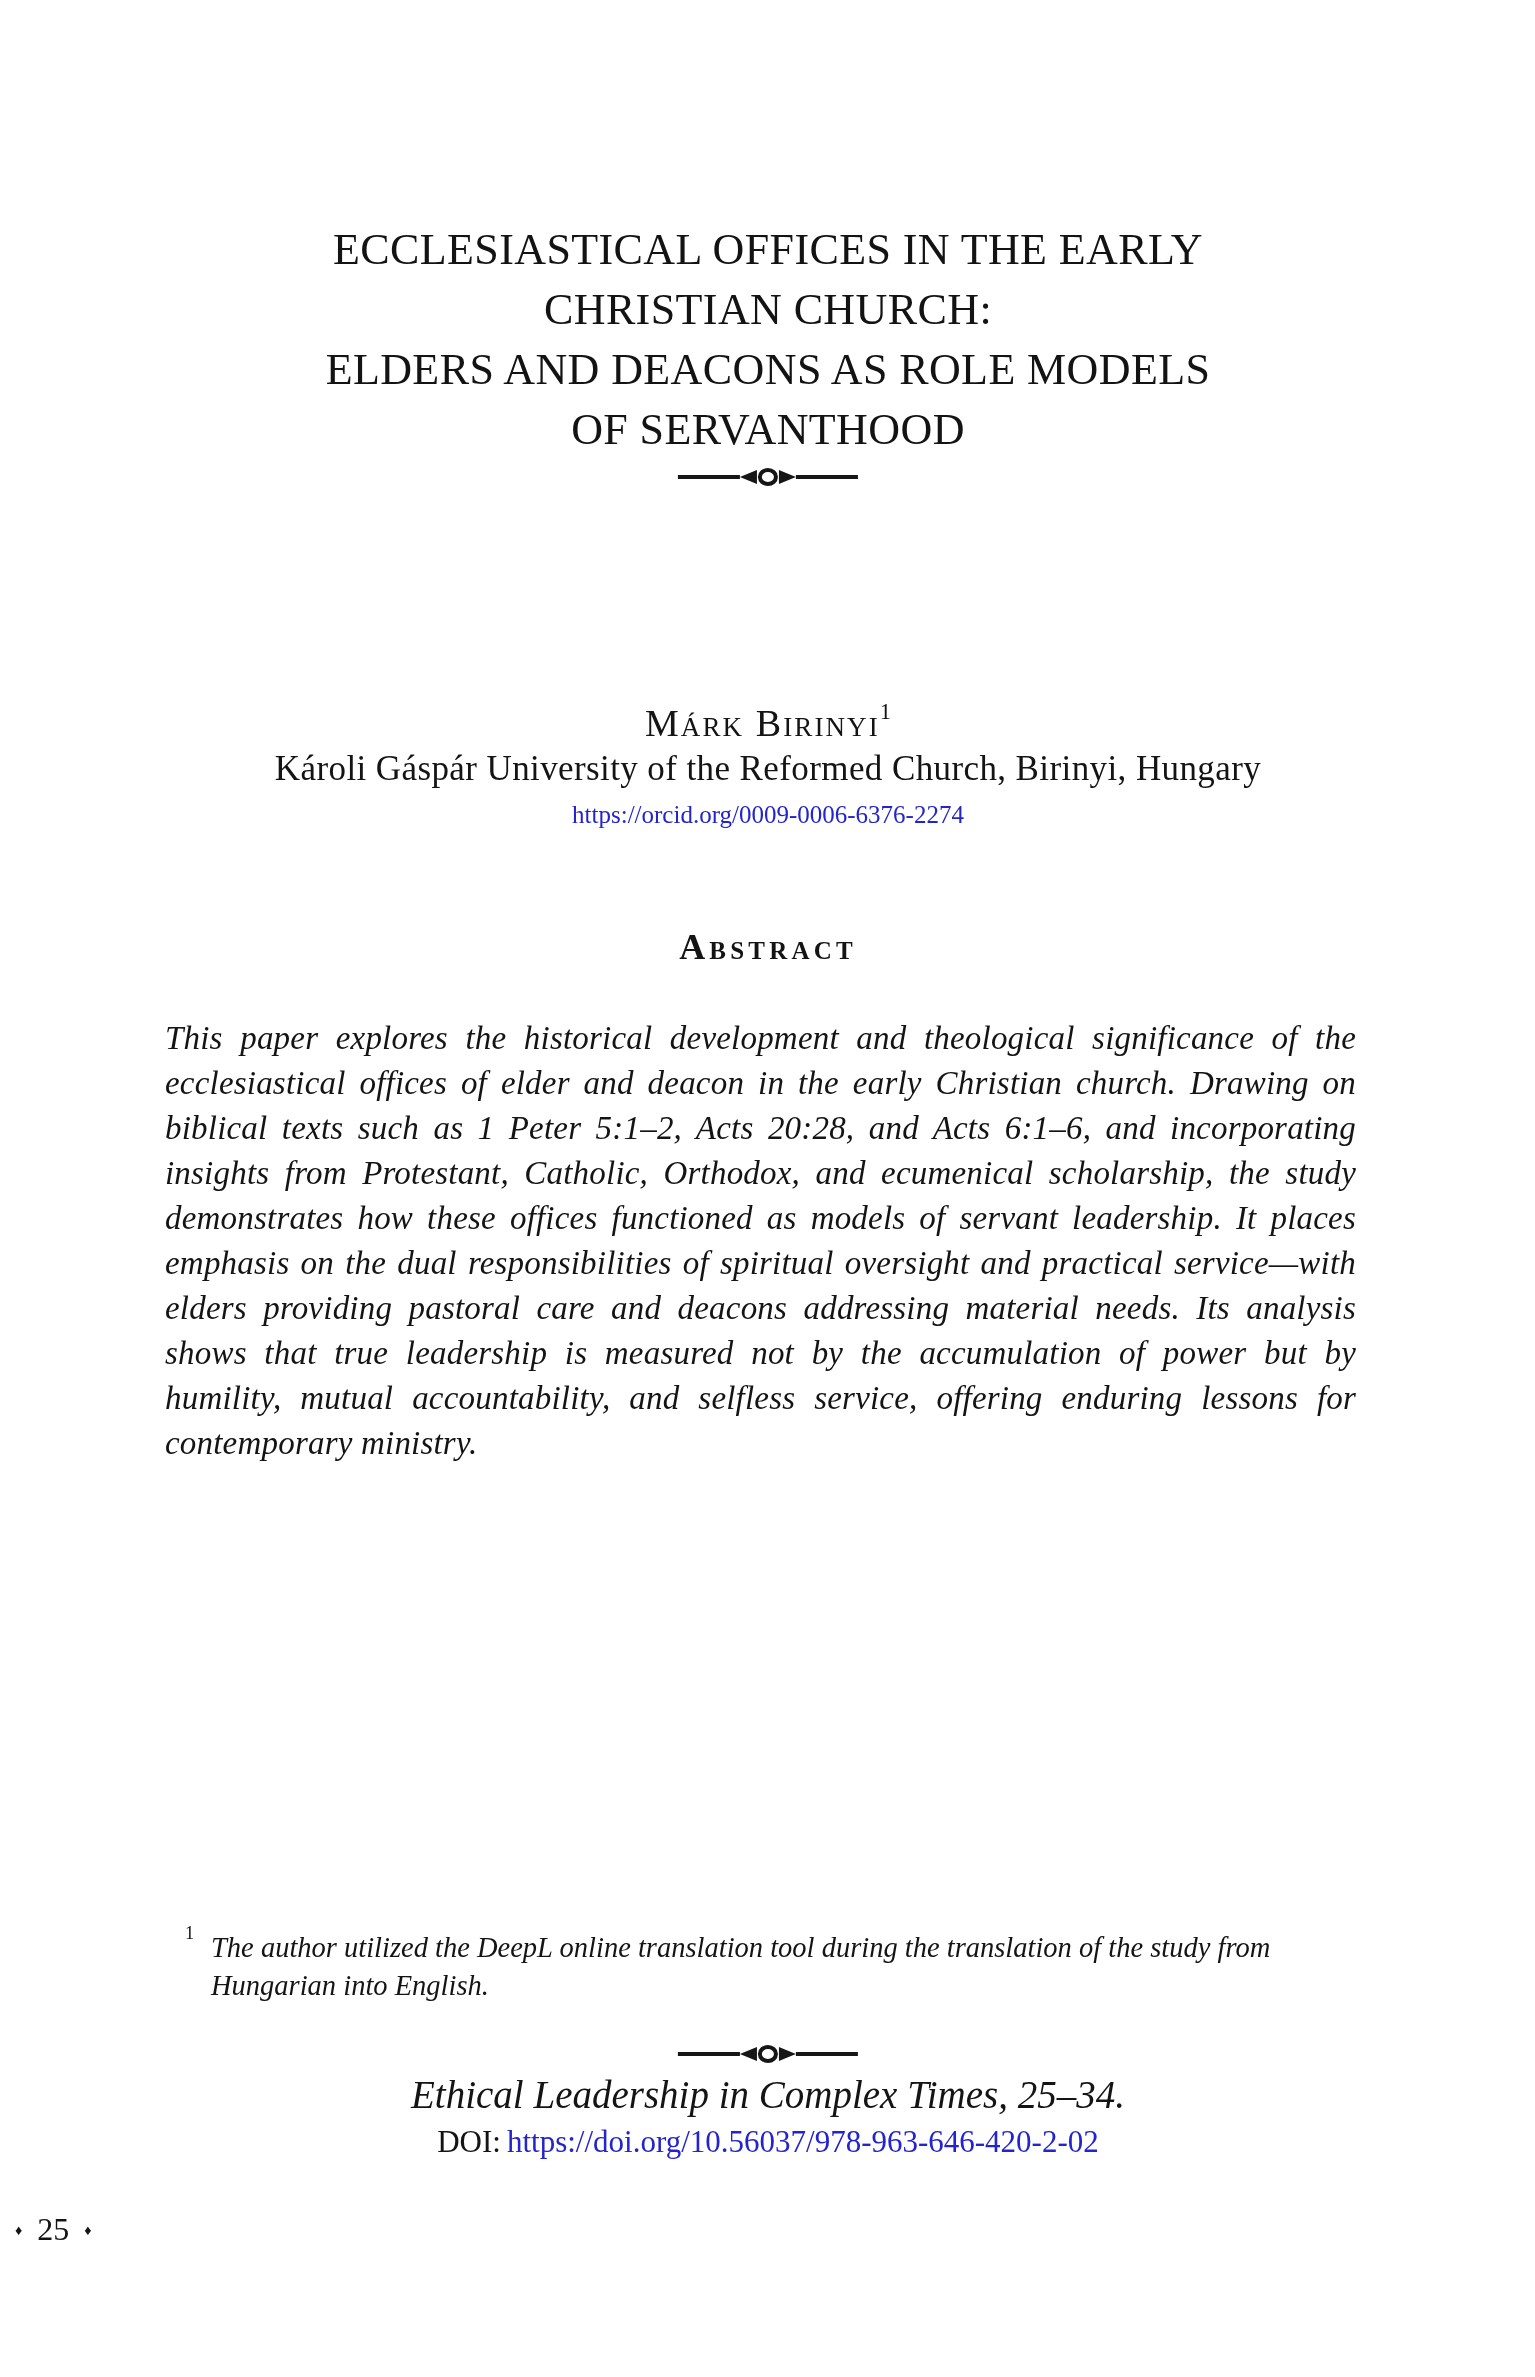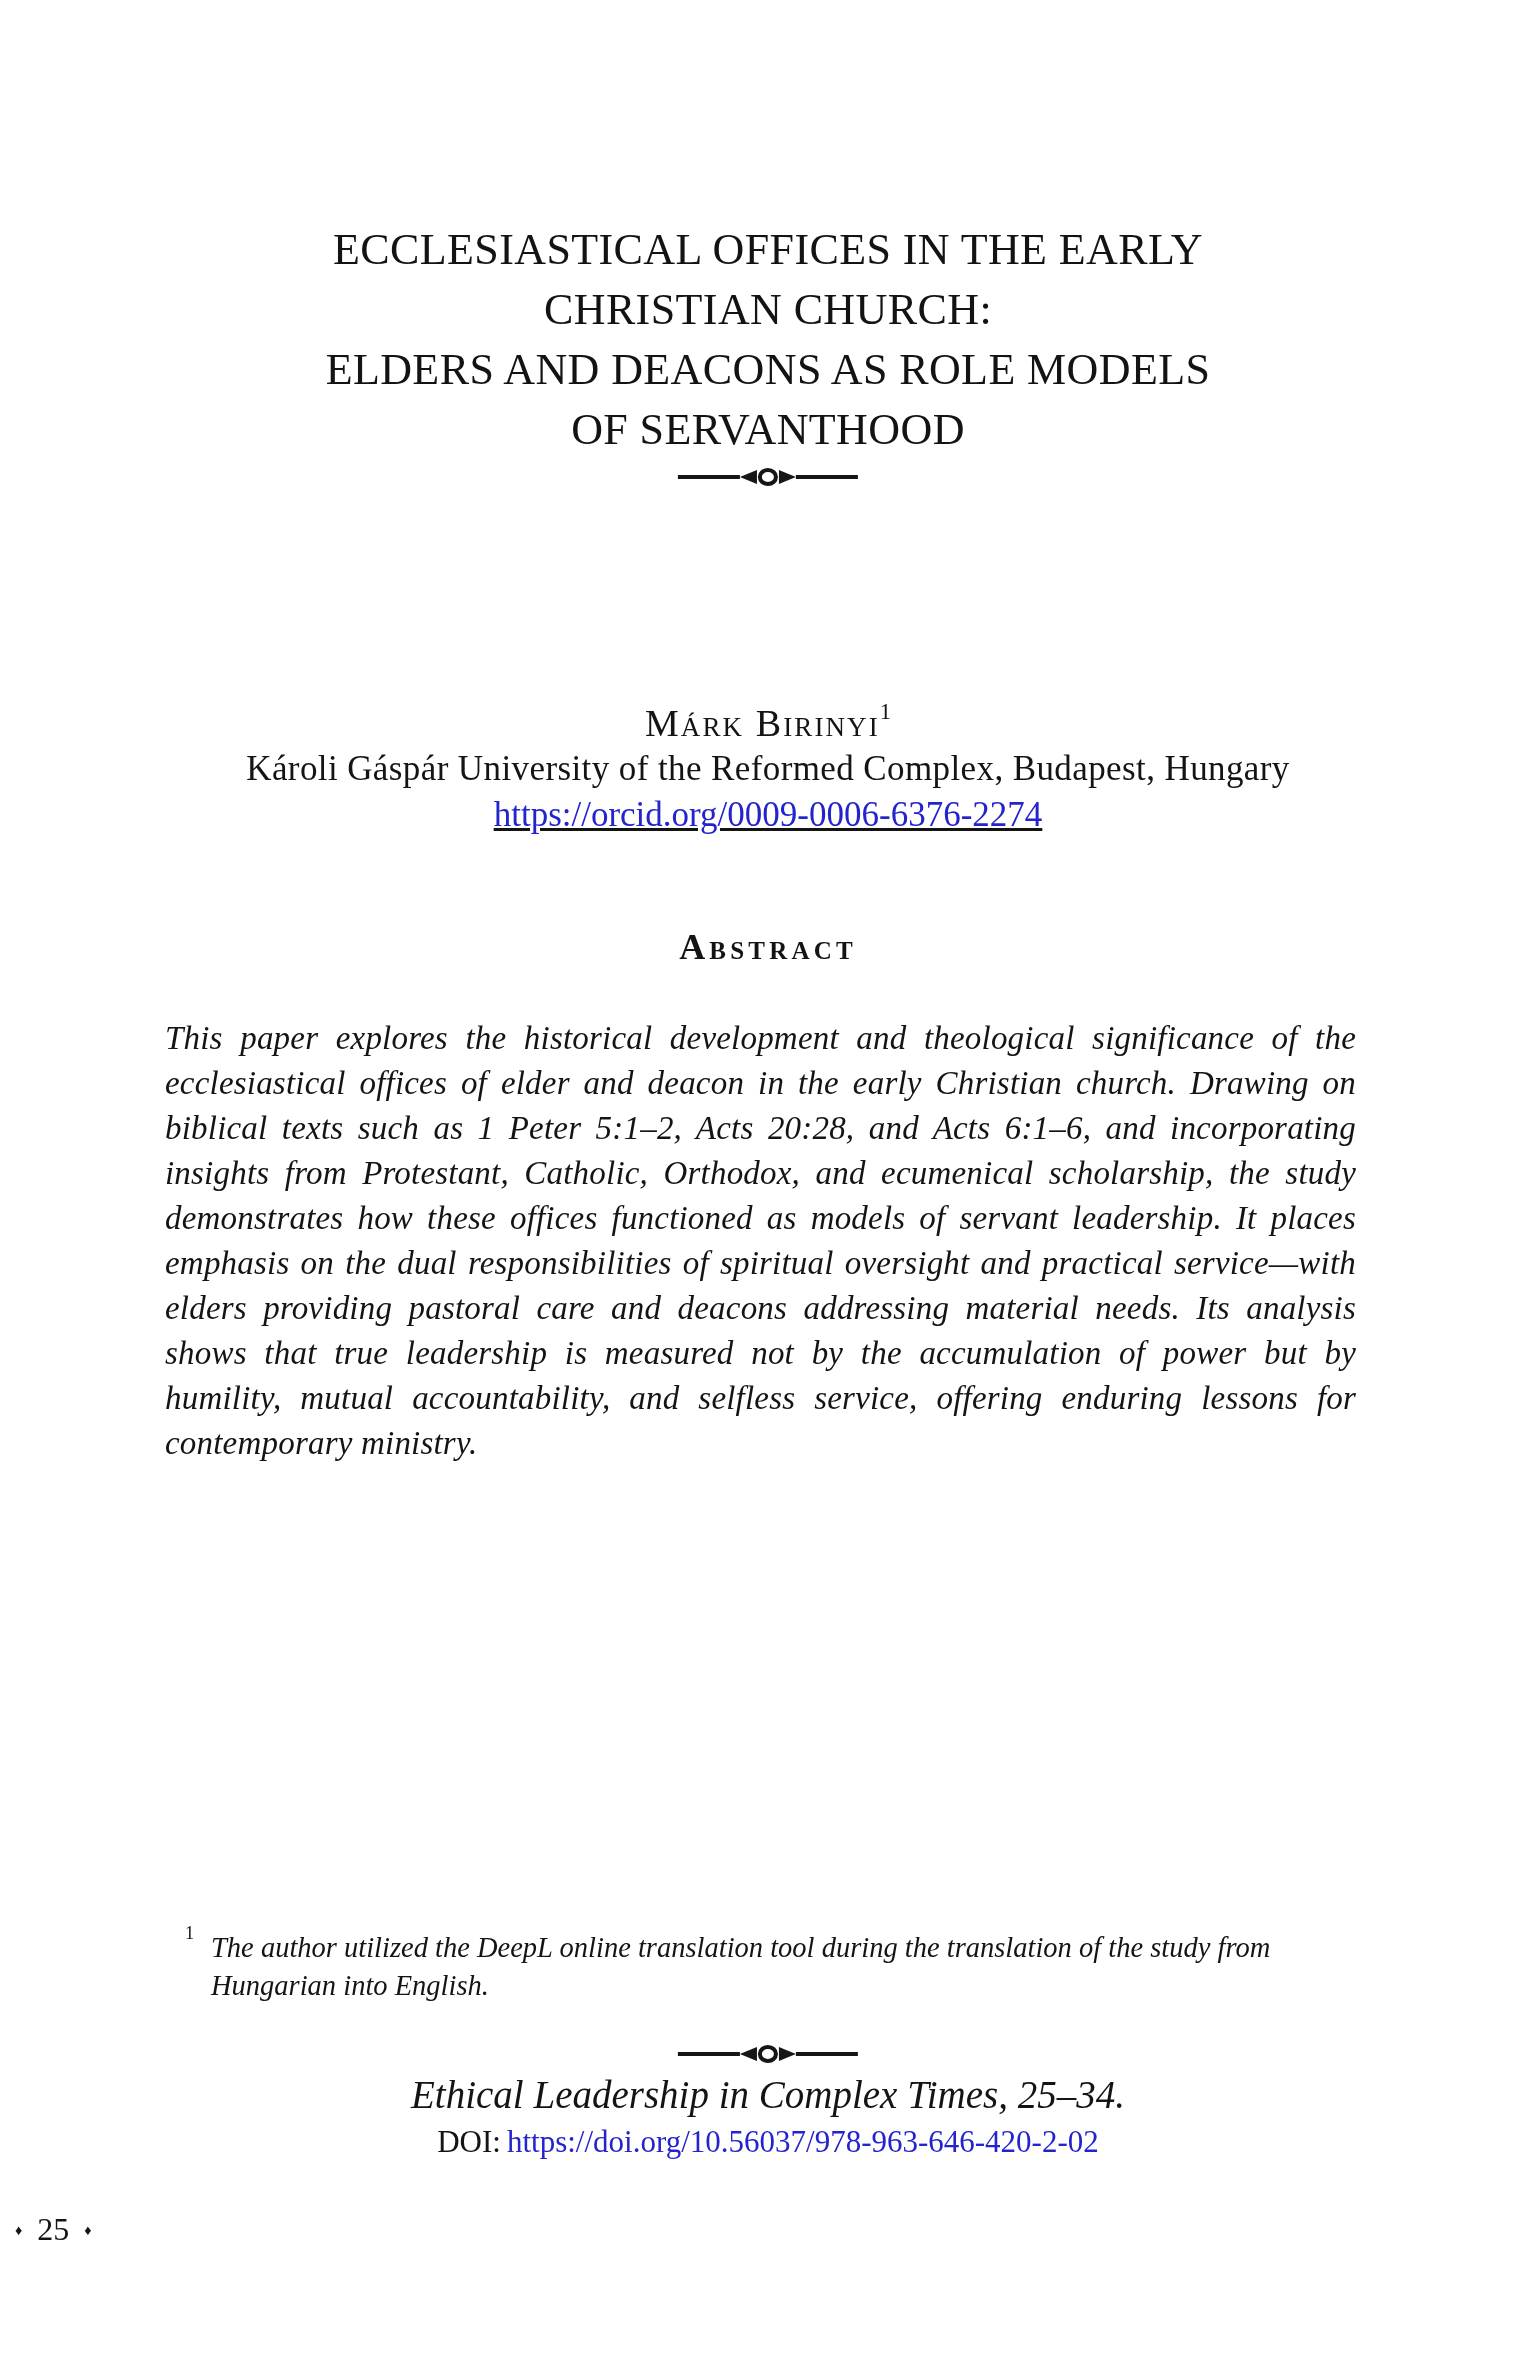--- a/index.html
+++ b/index.html
@@ -86,23 +86,22 @@
     letter-spacing: 0;
     vertical-align: 17px;
     line-height: 0;
   }
   .affiliation {
     font-size: 35px;
     line-height: 46px;
     letter-spacing: 0.4px;
   }
   .orcid-line {
-    font-size: 35px;
+    font-size: 25px;
     line-height: 46px;
-    text-decoration: underline;
   }
   a.link {
     color: #2424cd;
     text-decoration: none;
     cursor: pointer;
   }
   
   .abstract-heading {
     position: absolute;
     top: 926px;
@@ -204,21 +203,21 @@
   <div class="divider divider-1">
     <span class="seg"></span>
     <span class="tri-left"></span>
     <span class="ring"></span>
     <span class="tri-right"></span>
     <span class="seg"></span>
   </div>
 
   <section class="author-block">
     <div class="author-name"><span>Márk Birinyi</span><sup class="fn-ref">1</sup></div>
-    <div class="affiliation">Károli Gáspár University of the Reformed Complex, Budapest, Hungary</div>
+    <div class="affiliation">Károli Gáspár University of the Reformed Church, Birinyi, Hungary</div>
     <div class="orcid-line"><a class="link">https://orcid.org/0009-0006-6376-2274</a></div>
   </section>
 
   <h2 class="abstract-heading">Abstract</h2>
 
   <section class="abstract-body">
     <p class="abstract-para">This paper explores the historical development and theological significance of the ecclesiastical offices of elder and deacon in the early Christian church. Drawing on biblical texts such as 1 Peter 5:1–2, Acts 20:28, and Acts 6:1–6, and incorporating insights from Protestant, Catholic, Orthodox, and ecumenical scholarship, the study demonstrates how these offices functioned as models of servant leadership. It places emphasis on the dual responsibilities of spiritual oversight and practical service—with elders providing pastoral care and deacons addressing material needs. Its analysis shows that true leadership is measured not by the accumulation of power but by humility, mutual accountability, and selfless service, offering enduring lessons for contemporary ministry.</p>
   </section>
 
   <section class="footnote">

